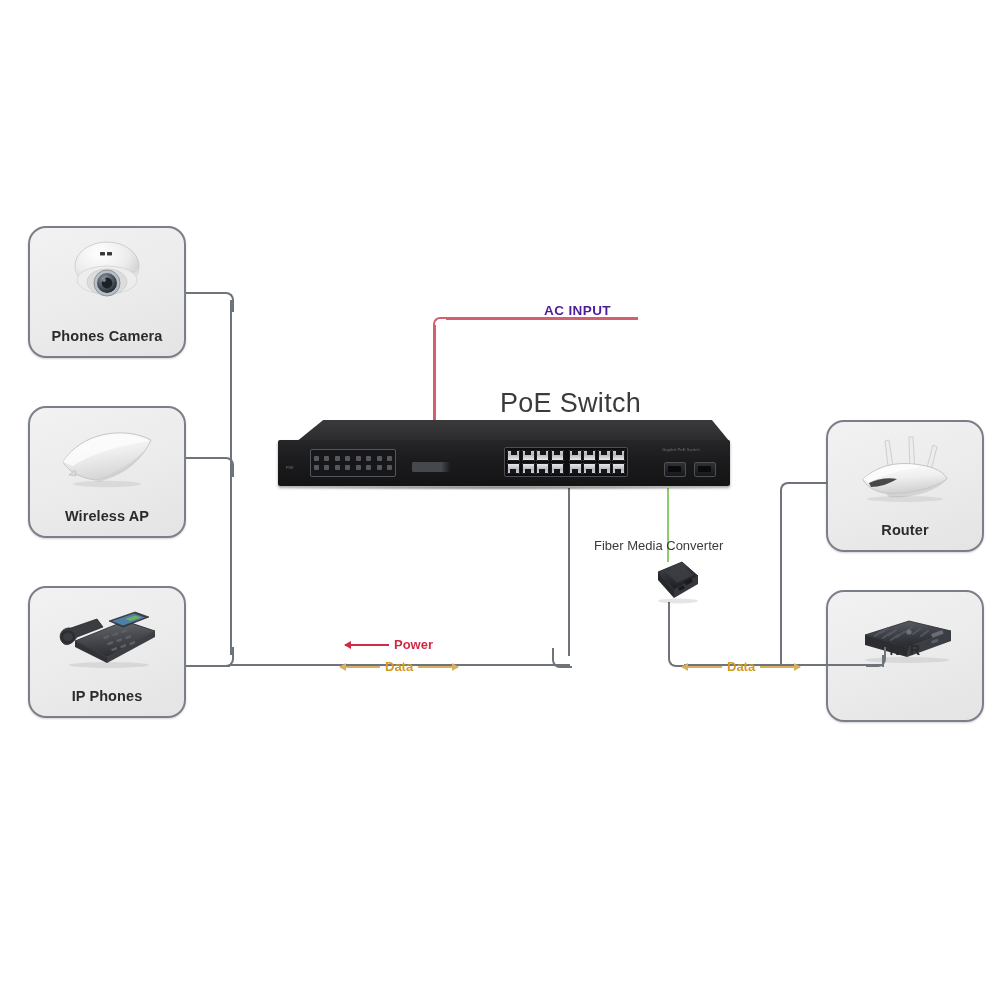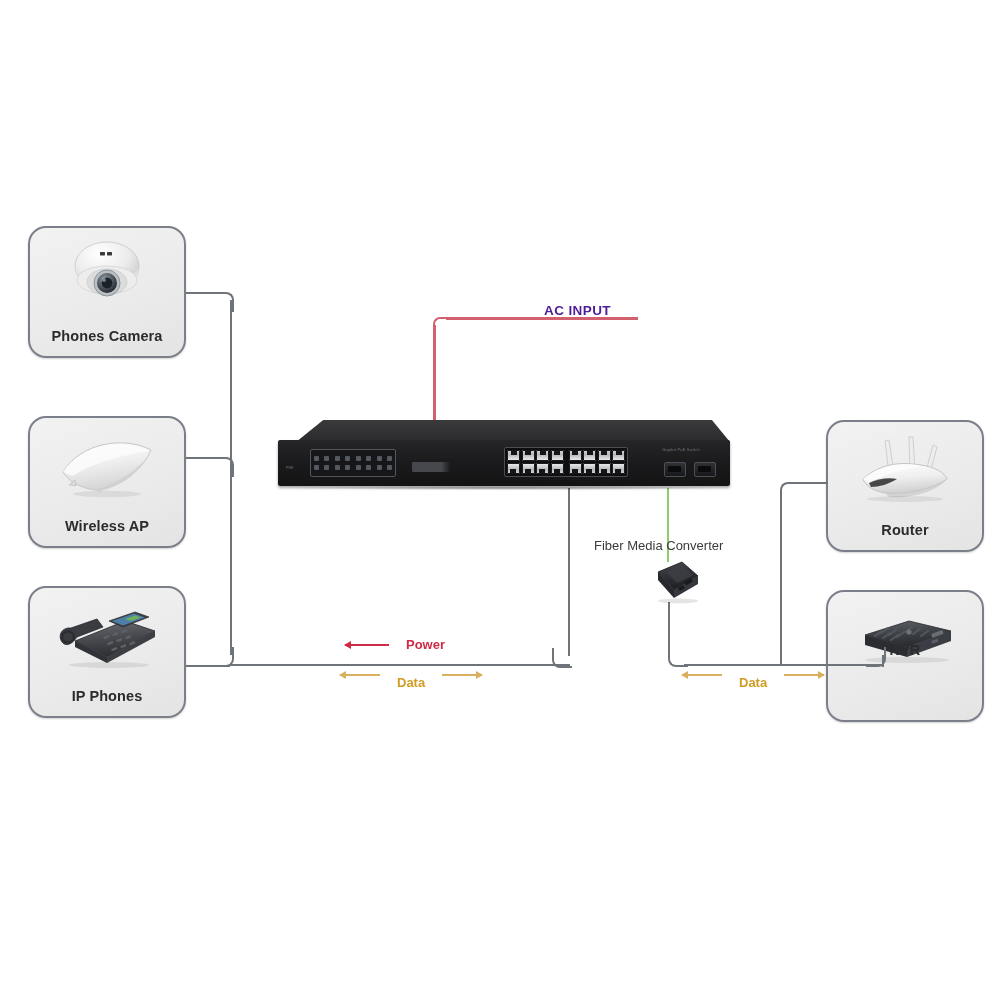--- a/index.html
+++ b/index.html
@@ -204,26 +204,26 @@
     position: absolute;
     left: 594px; top: 538px;
     font-size: 13px;
     color: #3b3b3b;
     white-space: nowrap;
   }
   .legend {
     position: absolute;
     display: flex;
     align-items: center;
-    gap: 17px;
+    gap: 5px;
     white-space: nowrap;
   }
   .legend .txt { font-size: 13px; font-weight: bold; }
   .legend.power .txt { color: #cf2b47; }
-  .legend.data  .txt { color: #d19b24; margin-top: 16px; }
+  .legend.data  .txt { color: #d19b24; }
   .arrow-line {
     position: relative;
     height: 2px;
     width: 44px;
   }
   .arrow-line.pw { background: #cf2b47; }
   .arrow-line.dt { background: #d9b05f; }
   .arrow-line.short { width: 40px; }
   .arrow-line.lt::before {
     content: "";
@@ -279,21 +279,21 @@
         <circle cx="48" cy="47" r="10" fill="url(#lensG)"></circle>
         <circle cx="48" cy="47" r="5.4" fill="#1b2126"></circle>
         <circle cx="45" cy="44" r="2" fill="#8fa0ad" opacity=".75"></circle>
         <rect x="41" y="16" width="5" height="3.4" rx="0.6" fill="#3a3a3a"></rect>
         <rect x="48" y="16" width="5" height="3.4" rx="0.6" fill="#3a3a3a"></rect>
       </svg>
     </div>
     <div class="cap">Phones Camera</div>
   </div>
 
-  <div class="card" id="card-wireless-ap" style="left:28px; top:416px; width:158px; height:132px;">
+  <div class="card" id="card-wireless-ap" style="left:28px; top:406px; width:158px; height:132px;">
     <div class="art">
       <svg width="112" height="70" viewBox="0 0 112 70">
         <defs>
           <linearGradient id="apG" x1="0" y1="0" x2="0.3" y2="1">
             <stop offset="0%" stop-color="#ffffff"></stop>
             <stop offset="50%" stop-color="#f0f0f0"></stop>
             <stop offset="100%" stop-color="#d6d6d6"></stop>
           </linearGradient>
         </defs>
         <path d="M12 44 C30 14, 74 8, 100 22 C92 40, 74 58, 44 62 C30 60, 18 54, 12 44 Z" fill="url(#apG)" stroke="#c6c6c6" stroke-width="1"></path>
@@ -505,20 +505,21 @@
       <div class="sfp-area">
         <div class="sw-micro" style="left:0px; top:1px; font-size:4px;">Gigabit PoE Switch</div>
         <div class="sfp" style="left:2px;"></div>
         <div class="sfp" style="left:32px;"></div>
       </div>
 
     </div>
     <div class="sw-shadow"></div>
   </div>
 
+  <div class="title-poe">PoE Switch</div>
   <div class="lbl-ac">AC INPUT</div>
 
   <div class="lbl-fmc">Fiber Media Converter</div>
   <div id="fiber-converter">
     <svg width="58" height="48" viewBox="0 0 58 48">
       <defs>
         <linearGradient id="fmcG" x1="0" y1="0" x2="0.3" y2="1">
           <stop offset="0%" stop-color="#4a4c51"></stop>
           <stop offset="50%" stop-color="#303237"></stop>
           <stop offset="100%" stop-color="#1e2024"></stop>

